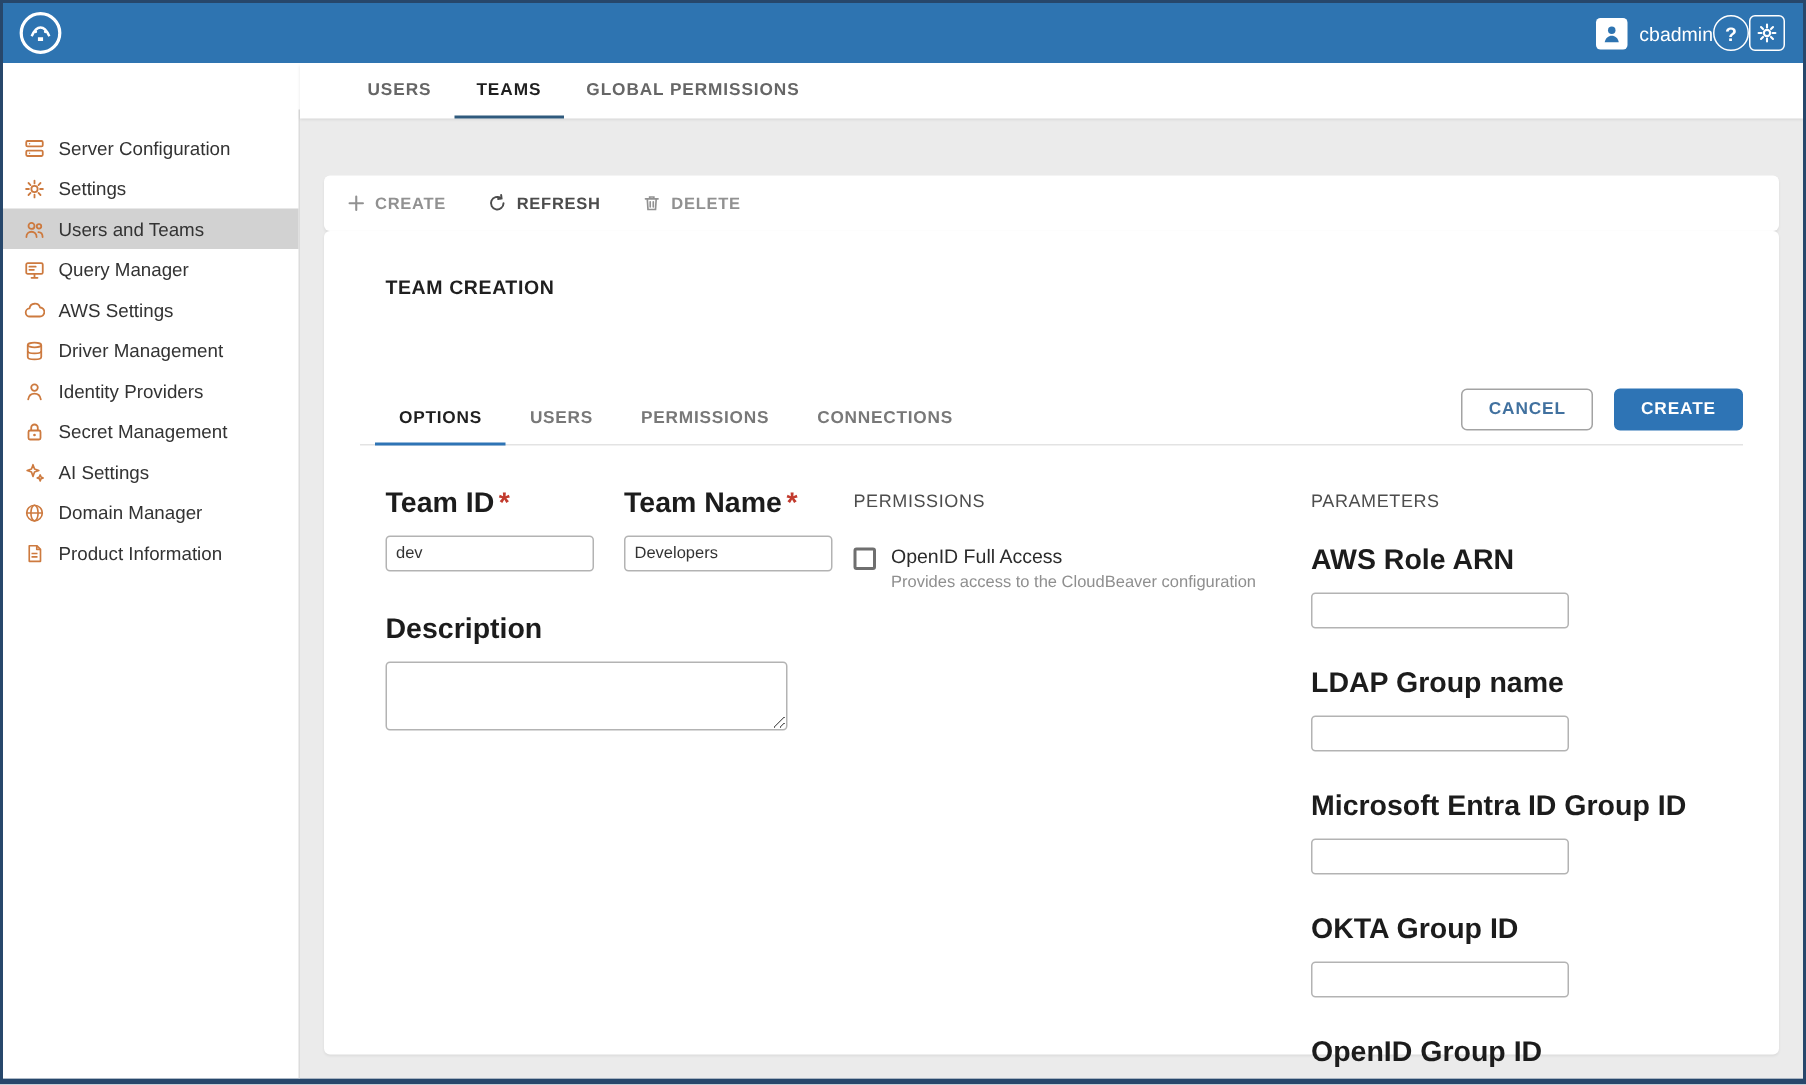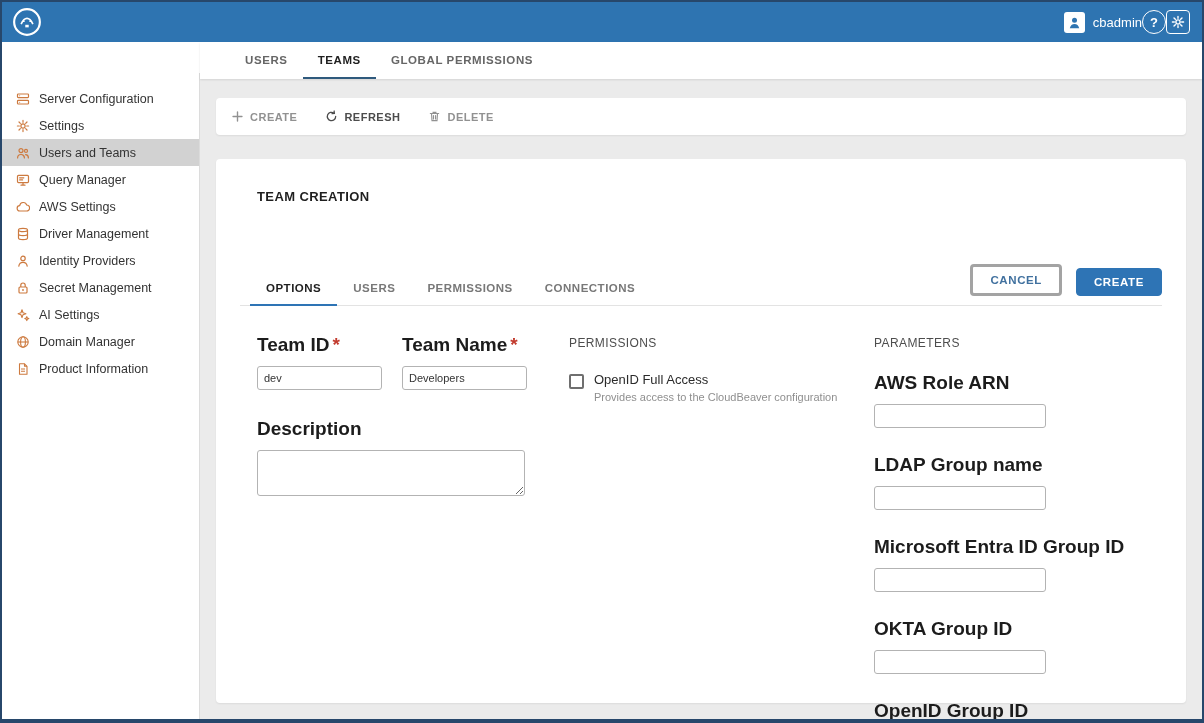--- a/index.html
+++ b/index.html
@@ -52,21 +52,21 @@
     padding-left:30px; box-shadow:0 1px 2px rgba(0,0,0,.10);
     position:relative; z-index:2;
   }
   .tab {
     display:flex; align-items:center; padding:0 15px;
     font-size:11.5px; font-weight:700; letter-spacing:.6px; color:#666;
     border-bottom:2px solid transparent; cursor:pointer;
   }
   .tab.active { color:#1f1f1f; border-bottom-color:#2f5a7d; }
 
-  .scrollarea { flex:1; padding:19px 16px 16px; display:flex; flex-direction:column; gap:24px; overflow:hidden;justify-content:center; }
+  .scrollarea { flex:1; padding:38px 16px 16px; display:flex; flex-direction:column; overflow:hidden;justify-content:center; }
 
   
   .toolbar-card {
     flex:0 0 37px; background:#fff; border-radius:4px;
     display:flex; align-items:center; gap:28px; padding:0 15px;
     box-shadow:0 1px 2px rgba(0,0,0,.07);
   }
   .tool { display:flex; align-items:center; gap:6px; font-size:11px; font-weight:700; letter-spacing:.5px; color:#919191; cursor:pointer; }
   .tool.enabled { color:#4c4c4c; }
   .tool svg { width:13px; height:13px; }
@@ -83,34 +83,34 @@
   .ctab {
     padding:10px 16px 10px; font-size:11.5px; font-weight:700; letter-spacing:.5px;
     color:#787878; border-bottom:2px solid transparent; margin-bottom:-1px; cursor:pointer;
   }
   .ctab.active { color:#1f1f1f; border-bottom-color:#2e74b5; }
   .tabs-spacer { flex:1; }
   .btn {
     font-size:11.5px; font-weight:700; letter-spacing:.6px;
     padding:7px 17px; border-radius:4px; margin-bottom:9px; cursor:pointer;
   }
-  .btn.cancel { color:#41719f; background:#fff; border:3px solid #a3a3a3; margin-right:14px; }
+  .btn.cancel { color:#41719f; background:#fff; border:1px solid #a3a3a3; margin-right:14px; }
   .btn.create { color:#fff; background:#2e74b5; border:1px solid #2e74b5; }
 
   
   .form { display:grid; grid-template-columns:312px 305px 1fr; padding:28px 0 0 17px; }
 
   .field-label { font-size:19px; font-weight:700; color:#1c1c1c; display:block; margin-bottom:10px; white-space:nowrap; }
   .req { color:#c23b2e; margin-left:3px; font-weight:700; }
   .text-input {
     height:24px; border:1px solid #b3b3b3; border-radius:3px;
     font-size:11px; font-family:"Liberation Sans",sans-serif; color:#333; padding:0 6px; background:#fff;
   }
   .row2 { display:flex; gap:20px; }
-  .row2 .text-input { width:125px; }
+  .row2 .text-input { width:139px; }
   .desc-block { margin-top:28px; }
   textarea.desc {
     width:268px; height:46px; border:1px solid #b3b3b3; border-radius:3px;
     font-size:11px; font-family:"Liberation Sans",sans-serif; padding:4px 6px; resize:both; color:#333;
   }
 
   .section-h { font-size:12px; letter-spacing:.4px; color:#4d4d4d; font-weight:400; margin:2px 0 22px; }
 
   .checkrow { display:flex; align-items:flex-start; gap:10px; }
   .checkbox {

